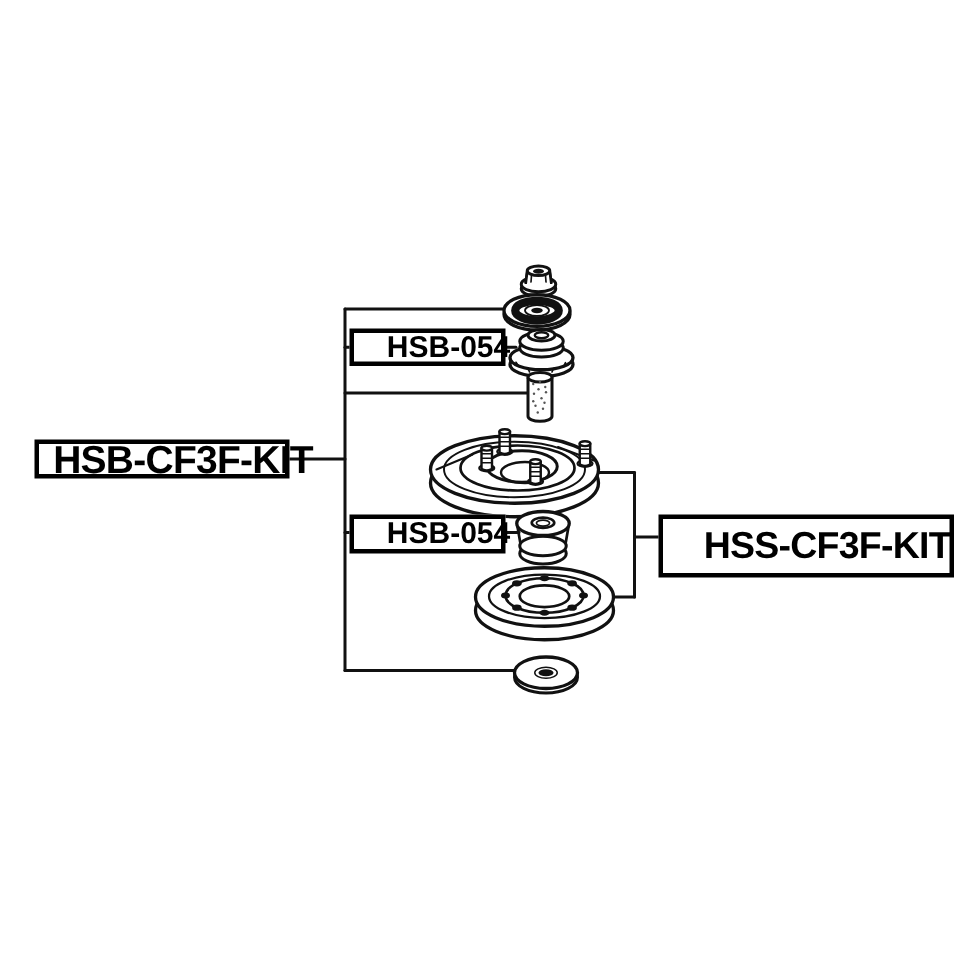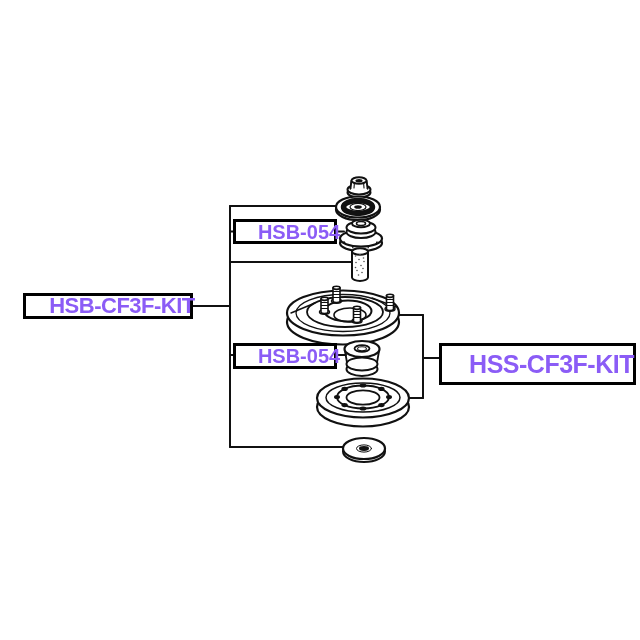--- a/index.html
+++ b/index.html
@@ -9,28 +9,28 @@
     background:#ffffff;
     font-family:"Liberation Sans",sans-serif;
     overflow:hidden;
   }
   #artwork{position:absolute;left:0;top:0;}
   .part-label{
     position:absolute;
     box-sizing:border-box;
     background:#ffffff;
     border:3px solid #000000;
-    color:#8b5cf6;
+    color:#000000;
     font-weight:bold;
     display:flex;align-items:center;justify-content:center;
     white-space:nowrap;
     line-height:1;
     padding-left:28px;
   }
-  #label-left-kit{left:23px;top:293px;width:170px;height:26px;font-size:22px;letter-spacing:-0.5px;}
+  #label-left-kit{left:23px;top:293px;width:170px;height:26px;font-size:26px;letter-spacing:-0.5px;}
   #label-hsb-top{left:233px;top:219px;width:104px;height:25px;font-size:20px;}
   #label-hsb-bottom{left:233px;top:343px;width:104px;height:26px;font-size:20px;}
   #label-right-kit{left:439px;top:343px;width:197px;height:42px;font-size:25px;letter-spacing:-0.5px;}
 </style>
 </head>
 <body>
 
 <div id="stage">
 
   <svg id="artwork" width="640" height="640" viewBox="0 0 640 640" fill="none" stroke="#111111" stroke-width="2" stroke-linecap="round">

